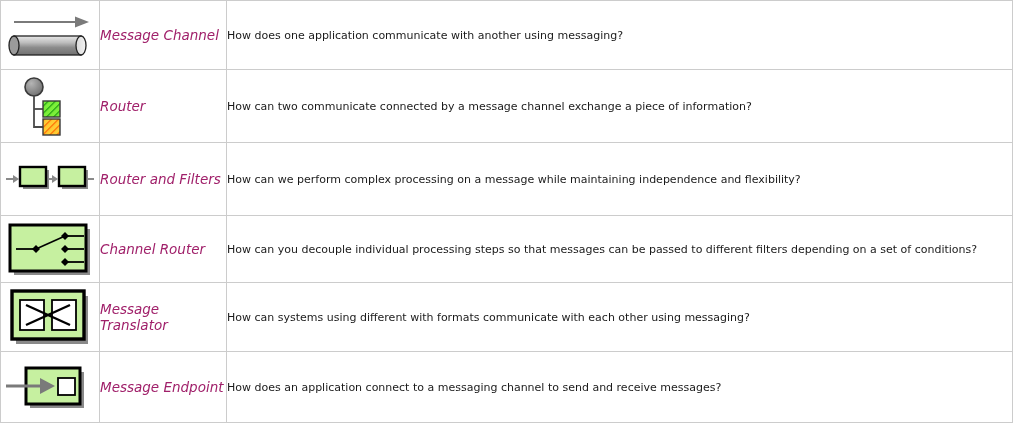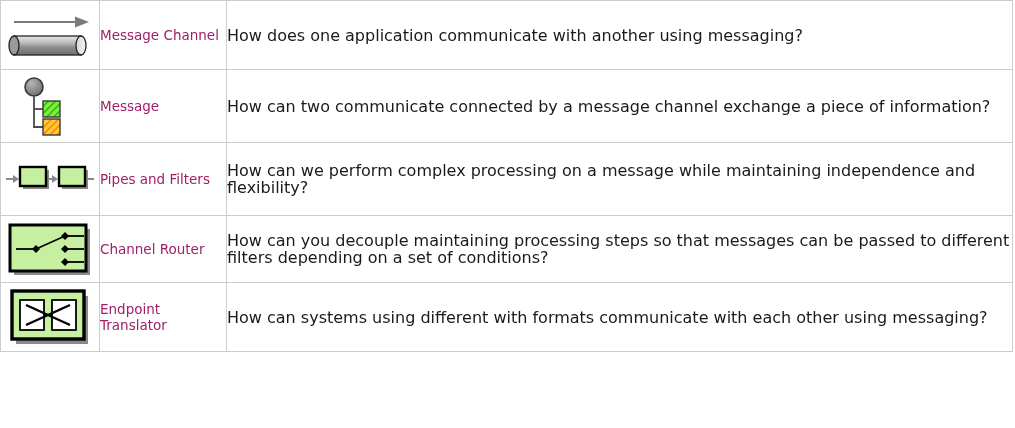--- a/index.html
+++ b/index.html
@@ -27,24 +27,25 @@
   td.icon-cell {
     width: 98px;
     text-align: center;
     padding: 4px 2px;
   }
   td.name-cell {
     width: 126px;
     padding: 2px 6px 2px 6px;
     font-size: 13.5px;
     line-height: 16px;
+    font-style: italic;
   }
   td.desc-cell {
     padding: 2px 8px 2px 6px;
-    font-size: 16px;
+    font-size: 11px;
     line-height: 17px;
     color: #1a1a1a;
   }
   a.pattern-link {
     color: #a0206a;
     text-decoration: none;
   }
   .icon-wrap {
     display: block;
     line-height: 0;
@@ -113,21 +114,21 @@
             </defs>
             <circle cx="17" cy="12" r="9" fill="url(#ballGrad)" stroke="#3a3a3a" stroke-width="1.6"></circle>
             <path d="M17 21 L17 52 L26 52" fill="none" stroke="#4a4a4a" stroke-width="1.8"></path>
             <line x1="17" y1="34" x2="26" y2="34" stroke="#4a4a4a" stroke-width="1.8"></line>
             <rect x="26" y="26" width="17" height="16" fill="url(#hatchGreen)" stroke="#3a3a3a" stroke-width="1.4"></rect>
             <rect x="26" y="44" width="17" height="16" fill="url(#hatchOrange)" stroke="#3a3a3a" stroke-width="1.4"></rect>
           </svg>
         </span>
       </td>
       <td class="name-cell">
-        <a class="pattern-link" href="#">Message</a>
+        <a class="pattern-link" href="#">Router</a>
       </td>
       <td class="desc-cell">How can two communicate connected by a message channel exchange a piece of information?</td>
     </tr>
 
     <tr class="r2">
       <td class="icon-cell">
         <span class="icon-wrap">
           <svg width="92" height="34" viewBox="0 0 92 34">
             <line x1="2" y1="17" x2="10" y2="17" stroke="#8a8a8a" stroke-width="2"></line>
             <polygon points="9,13 15,17 9,21" fill="#8a8a8a"></polygon>
@@ -135,21 +136,21 @@
             <rect x="16" y="5" width="26" height="19" fill="#c6f0a0" stroke="#000" stroke-width="2.4"></rect>
             <line x1="44" y1="17" x2="49" y2="17" stroke="#8a8a8a" stroke-width="2"></line>
             <polygon points="48,13 54,17 48,21" fill="#8a8a8a"></polygon>
             <rect x="58" y="8" width="26" height="19" fill="#888"></rect>
             <rect x="55" y="5" width="26" height="19" fill="#c6f0a0" stroke="#000" stroke-width="2.4"></rect>
             <line x1="83" y1="17" x2="90" y2="17" stroke="#8a8a8a" stroke-width="2"></line>
           </svg>
         </span>
       </td>
       <td class="name-cell">
-        <a class="pattern-link" href="#">Pipes and Filters</a>
+        <a class="pattern-link" href="#">Router and Filters</a>
       </td>
       <td class="desc-cell">How can we perform complex processing on a message while maintaining independence and flexibility?</td>
     </tr>
 
     <tr class="r3">
       <td class="icon-cell">
         <span class="icon-wrap">
           <svg width="88" height="56" viewBox="0 0 88 56">
             <rect x="8" y="8" width="76" height="46" fill="#8a8a8a"></rect>
             <rect x="4" y="4" width="76" height="46" fill="#c6f0a0" stroke="#000" stroke-width="3"></rect>
@@ -161,37 +162,54 @@
             <polygon points="30,24 34,28 30,32 26,28" fill="#000"></polygon>
             <polygon points="59,11 63,15 59,19 55,15" fill="#000"></polygon>
             <polygon points="59,24 63,28 59,32 55,28" fill="#000"></polygon>
             <polygon points="59,37 63,41 59,45 55,41" fill="#000"></polygon>
           </svg>
         </span>
       </td>
       <td class="name-cell">
         <a class="pattern-link" href="#">Channel Router</a>
       </td>
-      <td class="desc-cell">How can you decouple maintaining processing steps so that messages can be passed to different filters depending on a set of conditions?</td>
+      <td class="desc-cell">How can you decouple individual processing steps so that messages can be passed to different filters depending on a set of conditions?</td>
     </tr>
 
     <tr class="r4">
       <td class="icon-cell">
         <span class="icon-wrap">
           <svg width="88" height="60" viewBox="0 0 88 60">
             <rect x="10" y="9" width="72" height="48" fill="#8a8a8a"></rect>
             <rect x="6" y="4" width="72" height="48" fill="#c6f0a0" stroke="#000" stroke-width="3.4"></rect>
             <rect x="14" y="13" width="24" height="30" fill="#ffffff" stroke="#000" stroke-width="1.8"></rect>
             <rect x="46" y="13" width="24" height="30" fill="#ffffff" stroke="#000" stroke-width="1.8"></rect>
             <line x1="20" y1="18" x2="64" y2="38" stroke="#000" stroke-width="2.4"></line>
             <line x1="64" y1="18" x2="20" y2="38" stroke="#000" stroke-width="2.4"></line>
           </svg>
         </span>
       </td>
       <td class="name-cell">
-        <a class="pattern-link" href="#">Endpoint Translator</a>
+        <a class="pattern-link" href="#">Message Translator</a>
       </td>
       <td class="desc-cell">How can systems using different with formats communicate with each other using messaging?</td>
     </tr>
 
+    <tr class="r5">
+      <td class="icon-cell">
+        <span class="icon-wrap">
+          <svg width="92" height="52" viewBox="0 0 92 52">
+            <rect x="26" y="11" width="54" height="36" fill="#8a8a8a"></rect>
+            <rect x="22" y="7" width="54" height="36" fill="#c6f0a0" stroke="#000" stroke-width="3"></rect>
+            <line x1="2" y1="25" x2="38" y2="25" stroke="#7a7a7a" stroke-width="3"></line>
+            <polygon points="36,17 51,25 36,33" fill="#7a7a7a"></polygon>
+            <rect x="54" y="17" width="17" height="17" fill="#ffffff" stroke="#000" stroke-width="1.8"></rect>
+          </svg>
+        </span>
+      </td>
+      <td class="name-cell">
+        <a class="pattern-link" href="#">Message Endpoint</a>
+      </td>
+      <td class="desc-cell">How does an application connect to a messaging channel to send and receive messages?</td>
+    </tr>
 
   </tbody>
 </table>
 
 </body></html>

